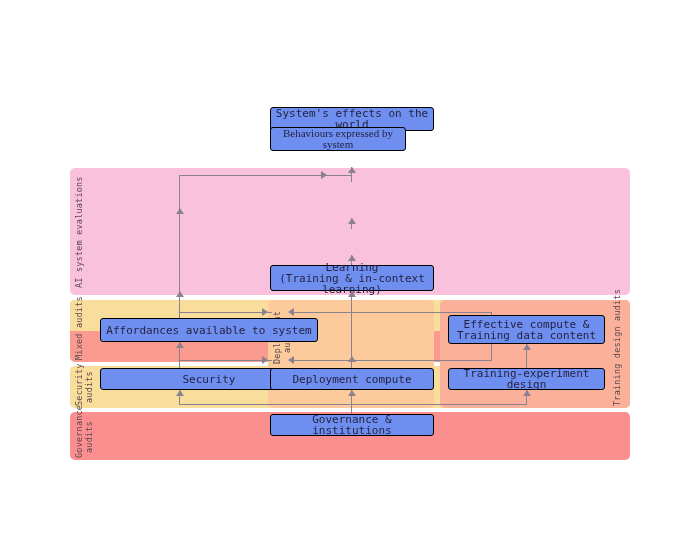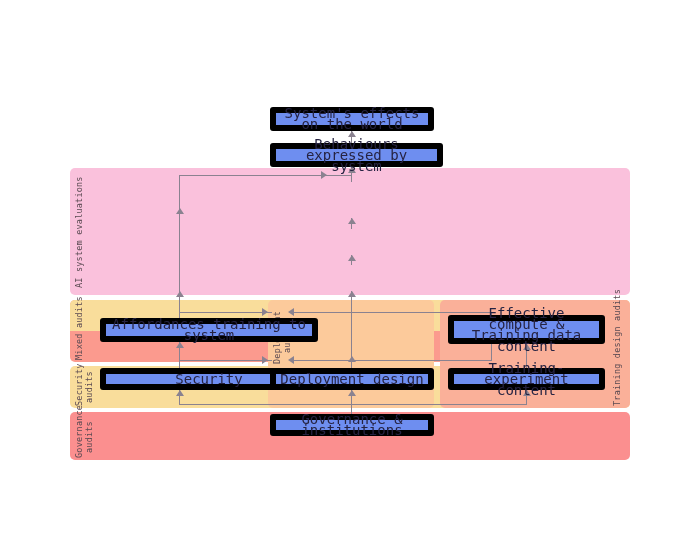--- a/index.html
+++ b/index.html
@@ -43,35 +43,35 @@
   .vl-mixed   {left:74px; top:302px; height:58px;  width:12px;}
   .vl-sec     {left:74px; top:368px; height:38px;  width:22px;}
   .vl-gov     {left:74px; top:416px; height:42px;  width:22px;}
   .vl-deploy  {left:272px;top:306px; height:62px;  width:22px;}
   .vl-train   {left:612px;top:302px; height:104px; width:12px;}
 
   
   .node{
     position:absolute;
     background:#6e8ef0;
-    border:6px solid #000000;
+    border:1px solid #000000;
     border-radius:3px;
     color:#262342;
-    font-size:14px;
+    font-size:11px;
     line-height:11px;
     display:flex;
     align-items:center;
     justify-content:center;
     text-align:center;
     white-space:pre-line;
     box-sizing:border-box;
     padding:2px 4px;
   }
   .n-effects   {left:270px; top:107px; width:164px; height:24px;}
-  .n-behaviour {left:270px; top:143px; width:173px; height:24px;}
+  .n-behaviour {left:270px; top:127px; width:136px; height:24px;font-family:Liberation Serif, serif;}
   .n-absolute  {left:270px; top:182px; width:164px; height:36px;}
   .n-mech      {left:270px; top:229px; width:164px; height:26px;}
   .n-learning  {left:270px; top:265px; width:164px; height:26px;}
   .n-afford    {left:100px; top:318px; width:218px; height:24px;}
   .n-effcomp   {left:448px; top:315px; width:157px; height:29px;}
   .n-security  {left:100px; top:368px; width:218px; height:22px;}
   .n-deploydes {left:270px; top:368px; width:164px; height:22px;}
   .n-trainexp  {left:448px; top:368px; width:157px; height:22px;}
   .n-gov       {left:270px; top:414px; width:164px; height:22px;}
 
@@ -165,21 +165,23 @@
   <div class="wire h" style="left:179px;top:404px;width:348px;"></div>
   <div class="wire v" style="left:179px;top:390px;height:14px;"></div>
   <div class="arrow arrow-up" style="left:176px;top:390px;"></div>
   <div class="wire v" style="left:351px;top:390px;height:24px;"></div>
   <div class="arrow arrow-up" style="left:348px;top:390px;"></div>
   <div class="wire v" style="left:526px;top:390px;height:14px;"></div>
   <div class="arrow arrow-up" style="left:523px;top:390px;"></div>
 
   <div class="node n-effects">System's effects on the world</div>
   <div class="node n-behaviour">Behaviours expressed by system</div>
-  <div class="node n-afford">Affordances training to system</div>
+  <div class="node n-learning">Learning
+(Training &amp; in-context learning)</div>
+  <div class="node n-afford">Affordances available to system</div>
   <div class="node n-security">Security</div>
   <div class="node n-effcomp">Effective compute &amp;
 Training data content</div>
-  <div class="node n-deploydes">Deployment design</div>
-  <div class="node n-trainexp">Training-experiment content</div>
+  <div class="node n-deploydes">Deployment compute</div>
+  <div class="node n-trainexp">Training-experiment design</div>
   <div class="node n-gov">Governance &amp; institutions</div>
 
 </div>
 
 </body></html>

